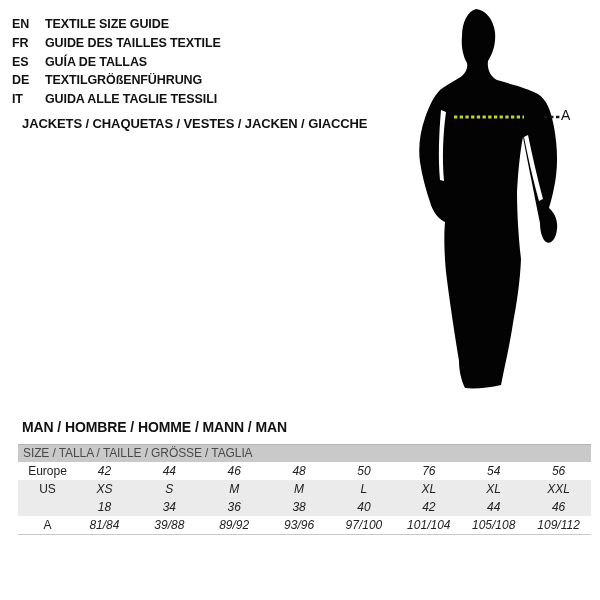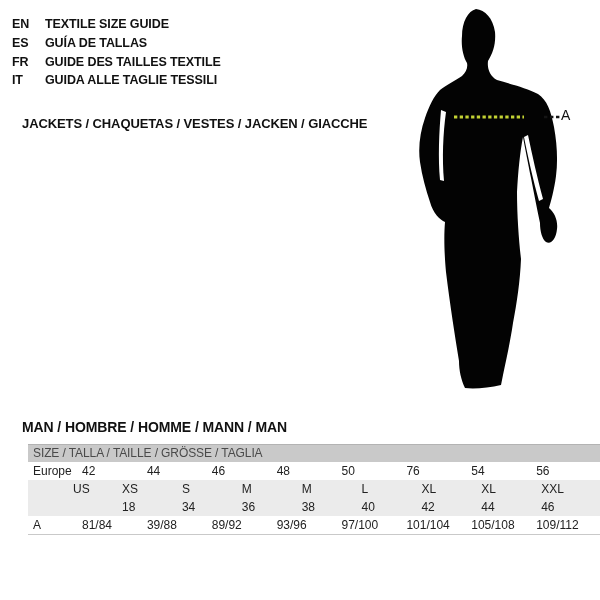--- a/index.html
+++ b/index.html
@@ -16,48 +16,52 @@
   .products{position:absolute;left:22px;top:114px;font-weight:bold;font-size:13px;
     line-height:20px;letter-spacing:-0.1px;white-space:nowrap;}
   
   .figure-svg{position:absolute;left:400px;top:0;width:200px;height:400px;}
   .measure-label{position:absolute;left:561px;top:107px;font-size:14px;color:#111;}
   
   .section-title{position:absolute;left:22px;top:419px;font-weight:bold;font-size:14px;
     letter-spacing:-0.1px;white-space:nowrap;}
   
   .size-table{position:absolute;left:18px;top:444px;width:573px;font-size:12px;color:#222;
-    border-bottom:1px solid #c9c9c9;margin-left:10px;}
+    border-bottom:1px solid #c9c9c9;}
   .thead{height:17px;line-height:17px;background:#c9c9c9;color:#4a4a4a;padding-left:5px;
     border-top:1px solid #b3b3b3;letter-spacing:-0.1px;}
   .trow{display:grid;grid-template-columns:54px repeat(8,1fr);height:18px;line-height:18px;}
-  .trow.shaded{background:#ebebeb;padding-left:40px;}
-  .trow .cell{}
-  .trow .rlabel{text-align:left;padding-left:5px;}
+  .trow.shaded{background:#ebebeb;}
+  .trow .cell{text-align:center;font-style:italic;}
+  .trow .rlabel{text-align:center;padding-left:5px;}
   
   .footnote{position:absolute;left:22px;top:547px;font-weight:bold;font-size:12px;
     letter-spacing:-0.1px;white-space:nowrap;}
 </style>
 </head>
 <body>
 
 <div class="canvas">
 
   <div class="lang-list">
     <div class="lang-row">
       <span class="lang-code">EN</span>
       <span class="lang-label">TEXTILE SIZE GUIDE</span>
     </div>
     <div class="lang-row">
+      <span class="lang-code">FR</span>
+      <span class="lang-label">GUIDE DES TAILLES TEXTILE</span>
+    </div>
+    <div class="lang-row">
       <span class="lang-code">ES</span>
       <span class="lang-label">GUÍA DE TALLAS</span>
     </div>
     <div class="lang-row">
-      <span class="lang-code">FR</span>
-      <span class="lang-label">GUIDE DES TAILLES TEXTILE</span>
+      <span class="lang-code">DE</span>
+      <span class="lang-label">TEXTILGRÖßENFÜHRUNG</span>
     </div>
     <div class="lang-row">
       <span class="lang-code">IT</span>
       <span class="lang-label">GUIDA ALLE TAGLIE TESSILI</span>
     </div>
   </div>
 
   <div class="products">
     <div>JACKETS / CHAQUETAS / VESTES / JACKEN / GIACCHE</div>
   </div>

